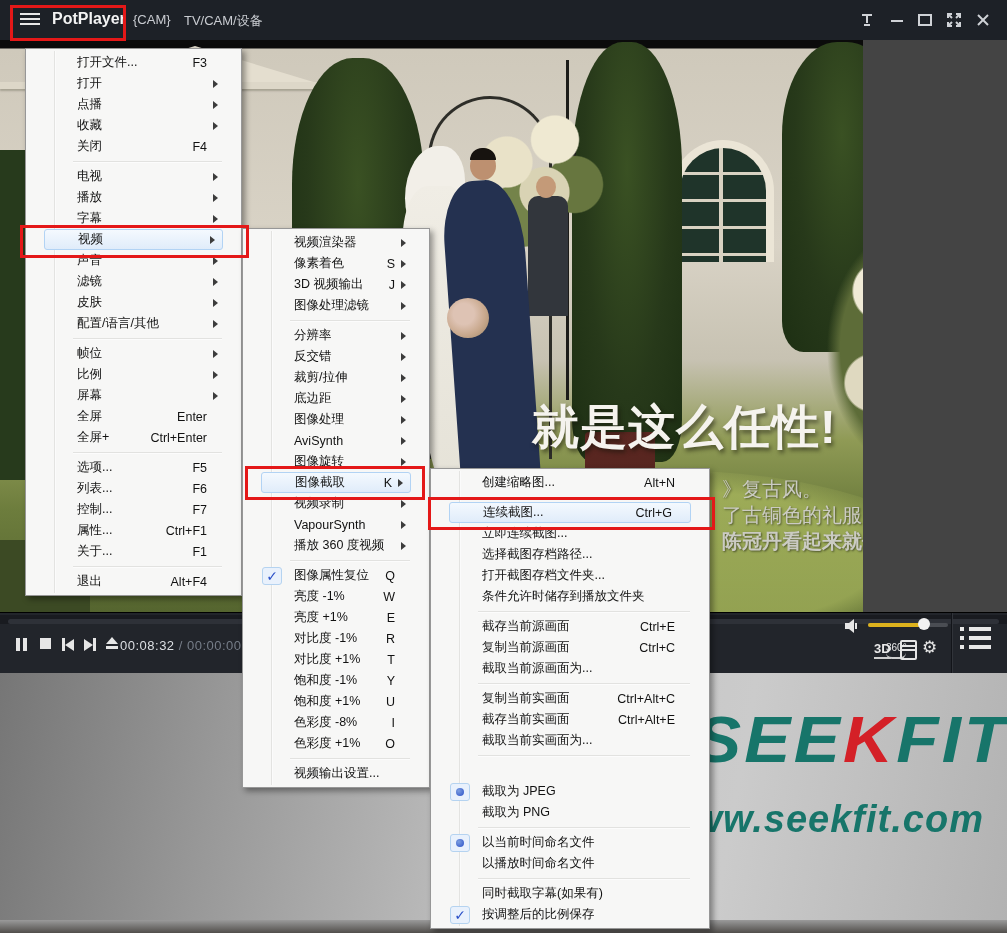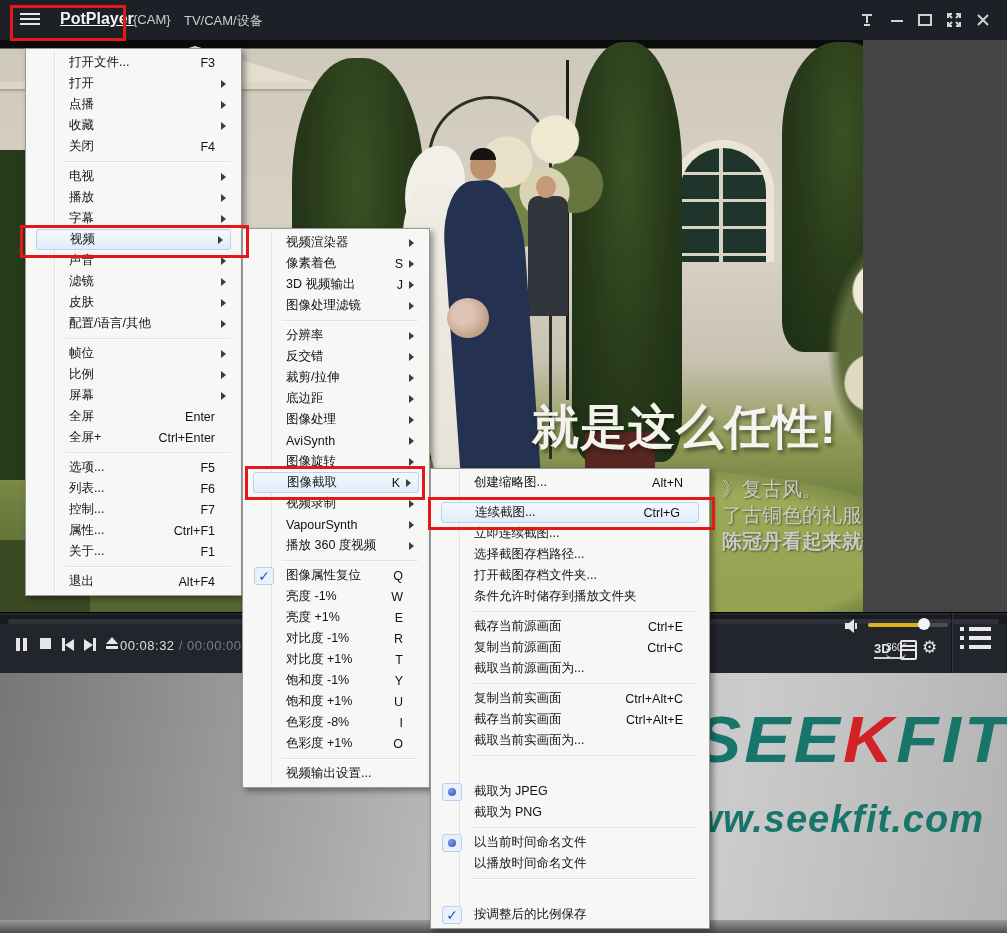--- a/index.html
+++ b/index.html
@@ -14,21 +14,21 @@
   .brand{left:695px;top:703px;width:400px;height:86px;color:#17756a;
     font-style:italic;font-weight:bold;font-size:64px;letter-spacing:3px;transform:scaleX(1.08);transform-origin:left;white-space:nowrap;}
   .brand .k{color:#d42027;}
   .brand-url{left:662px;top:798px;width:400px;color:#17756a;font-weight:bold;font-style:italic;
     font-size:38px;letter-spacing:1px;white-space:nowrap;}
 
   
   .titlebar{left:0;top:0;width:1007px;height:40px;background:#1d2127;z-index:6;}
   .burger{left:20px;top:13px;width:20px;height:14px;cursor:pointer;}
   .burger i{display:block;height:2px;background:#e8e8e8;margin-bottom:3px;}
-  .app-name{left:60px;top:10px;font-size:16px;font-weight:bold;color:#f2f2f2;text-decoration:underline;}
+  .app-name{left:52px;top:10px;font-size:16px;font-weight:bold;color:#f2f2f2;}
   .tb-item{top:12px;font-size:13px;color:#c9ccd1;}
   .tb-cam{left:133px;}
   .tb-tv{left:184px;}
   .winbtn{top:11px;width:18px;height:18px;}
   .winbtn svg{display:block;}
 
   
   .video{left:0;top:40px;width:863px;height:572px;overflow:hidden;
     background:linear-gradient(180deg,#0b0b0b 0,#0b0b0b 8px,#cfc9bb 9px,#d9d3c6 36%,#c7c2b2 56%,#8f9a55 70%,#6d7d3d 82%,#55652f 100%);}
   .ped{left:70px;top:6px;width:250px;height:38px;background:#e4decf;
@@ -134,21 +134,21 @@
     background:linear-gradient(transparent 3px,#e6e6e6 3px 5px,transparent 5px 7px,#e6e6e6 7px 9px,transparent 9px);}
   .gear{left:922px;top:24px;font-size:17px;color:#e6e6e6;}
   .csep{left:951px;top:0;width:1px;height:60px;background:#121419;border-right:1px solid #31343a;}
   .plist{left:960px;top:14px;width:34px;height:32px;}
   .plist .row{height:4px;margin-bottom:5px;}
   .plist .d{display:inline-block;width:4px;height:4px;background:#e8e8e8;vertical-align:top;}
   .plist .l{display:inline-block;width:22px;height:4px;background:#e8e8e8;margin-left:5px;vertical-align:top;}
 
   
   .menu{background:#f7f7f6;border:1px solid #979797;box-shadow:3px 3px 6px rgba(0,0,0,.4);
-    z-index:10;padding:3px 8px;box-sizing:border-box;font-size:12.5px;color:#121212;}
+    z-index:10;padding:3px 16px;box-sizing:border-box;font-size:12.5px;color:#121212;}
   .menu::before{content:'';position:absolute;left:28px;top:2px;bottom:2px;width:1px;background:#e3e3e1;box-shadow:1px 0 0 #fbfbfb;}
   .menu1{left:25px;top:48px;width:217px;}
   .menu2{left:242px;top:228px;width:188px;}
   .menu3{left:430px;top:468px;width:280px;}
   .mrow{position:relative;display:flex;align-items:center;height:21px;cursor:pointer;}
   .mrow.hl{background:linear-gradient(#f4f9fe,#e0ecfa);border:1px solid #b2d3f4;border-radius:3px;
     margin:0 2px;height:19px;}
   .gut{flex:0 0 28px;display:flex;align-items:center;justify-content:center;height:100%;box-sizing:border-box;}
   .mrow.hl .gut{flex-basis:26px;}
   .gut.chk{color:#2b50c8;font-weight:bold;font-size:14px;}
@@ -719,20 +719,21 @@
       </div>
       <div class="mrow">
         <span class="gut"></span>
         <span class="lab">以播放时间命名文件</span>
         <span class="sc"></span>
         <span class="arr"></span>
       </div>
       <div class="msep"></div>
       <div class="mrow">
         <span class="gut"></span>
+        <span class="lab">同时截取字幕(如果有)</span>
         <span class="sc"></span>
         <span class="arr"></span>
       </div>
       <div class="mrow">
         <span class="gut chk">✓</span>
         <span class="lab">按调整后的比例保存</span>
         <span class="sc"></span>
         <span class="arr"></span>
       </div>
     </div>

